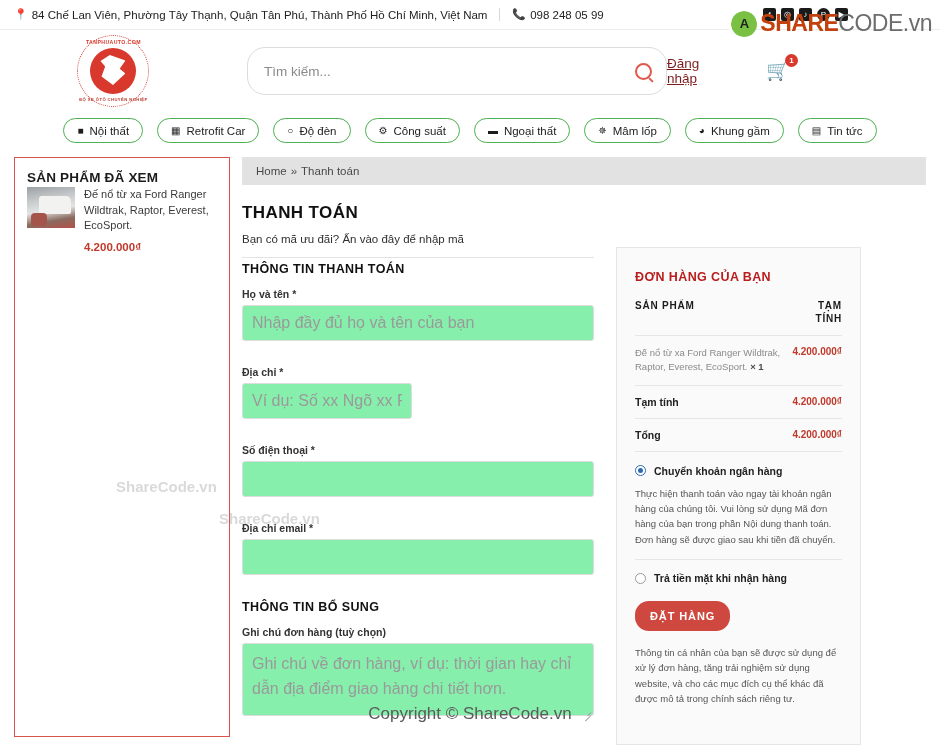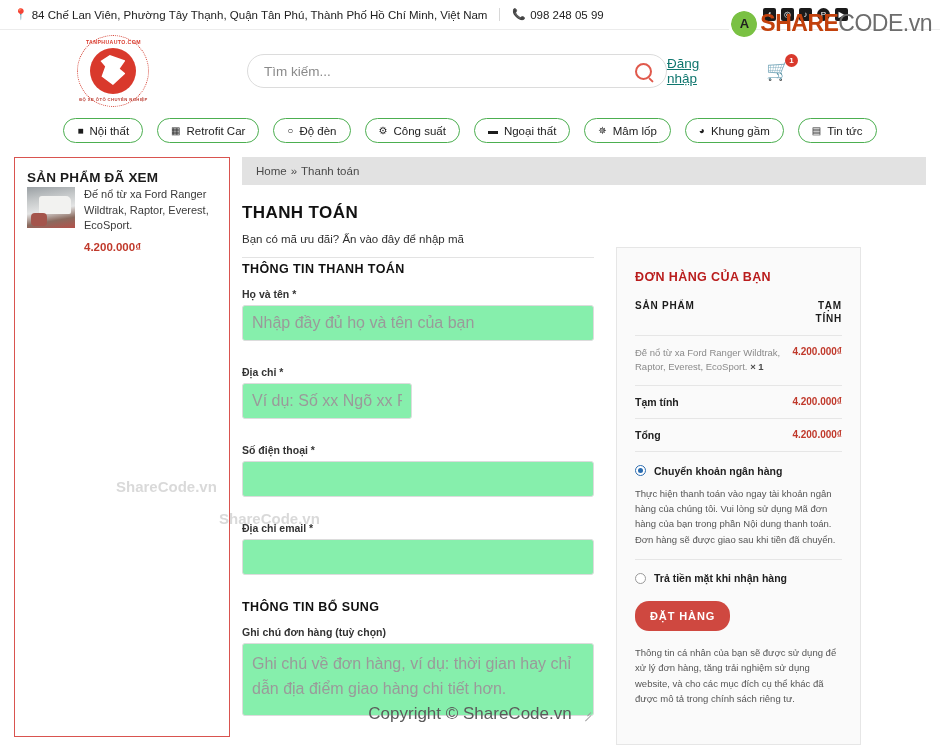--- a/index.html
+++ b/index.html
@@ -109,21 +109,21 @@
   .logo-arc-top, .logo-arc-bot {
     position: absolute; left: 0; right: 0;
     font-size: 5.2px; font-weight: bold; color: #d9392c;
     letter-spacing: 0.4px; text-align: center;
   }
   .logo-arc-top { top: 4px; }
   .logo-arc-bot { bottom: 5px; font-size: 4.2px; color: #b8372c; }
 
   .search-box {
     flex: 0 0 420px;
-    height: 34px;
+    height: 48px;
     border: 1px solid #dcdcdc;
     border-radius: 18px;
     display: flex; align-items: center;
     padding: 0 14px;
     margin-left: 40px;
     gap: 19px;
   }
   .search-box input {
     flex: 1; border: none; outline: none;
     font-family: "Liberation Sans", sans-serif;
@@ -146,21 +146,21 @@
     background: #e0594c;
     right: -2px; bottom: -5px;
     transform: rotate(-45deg);
     border-radius: 1px;
   }
   .hdr-right {
     margin-left: auto;
     display: flex; align-items: center; gap: 42px;
     padding-right: 130px;
   }
-  .login-link { font-size: 13.5px; color: #0f766e; }
+  .login-link { font-size: 13.5px; color: #7f1d1d; }
   .cart { position: relative; }
   .cart-glyph { font-size: 19px; color: #333; line-height: 1; }
   .cart-badge {
     position: absolute;
     top: -7px; right: -8px;
     background: #d9392c;
     color: #fff;
     font-size: 8px;
     width: 13px; height: 13px;
     border-radius: 50%;

